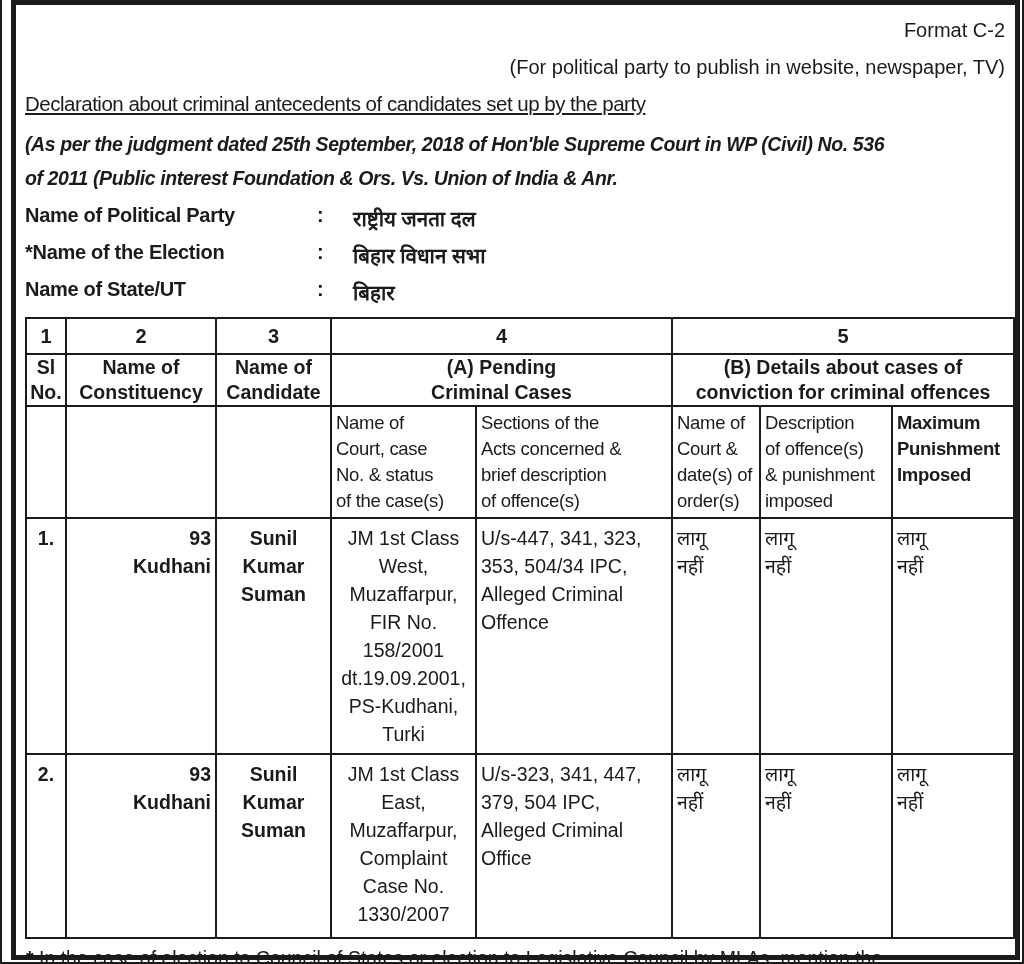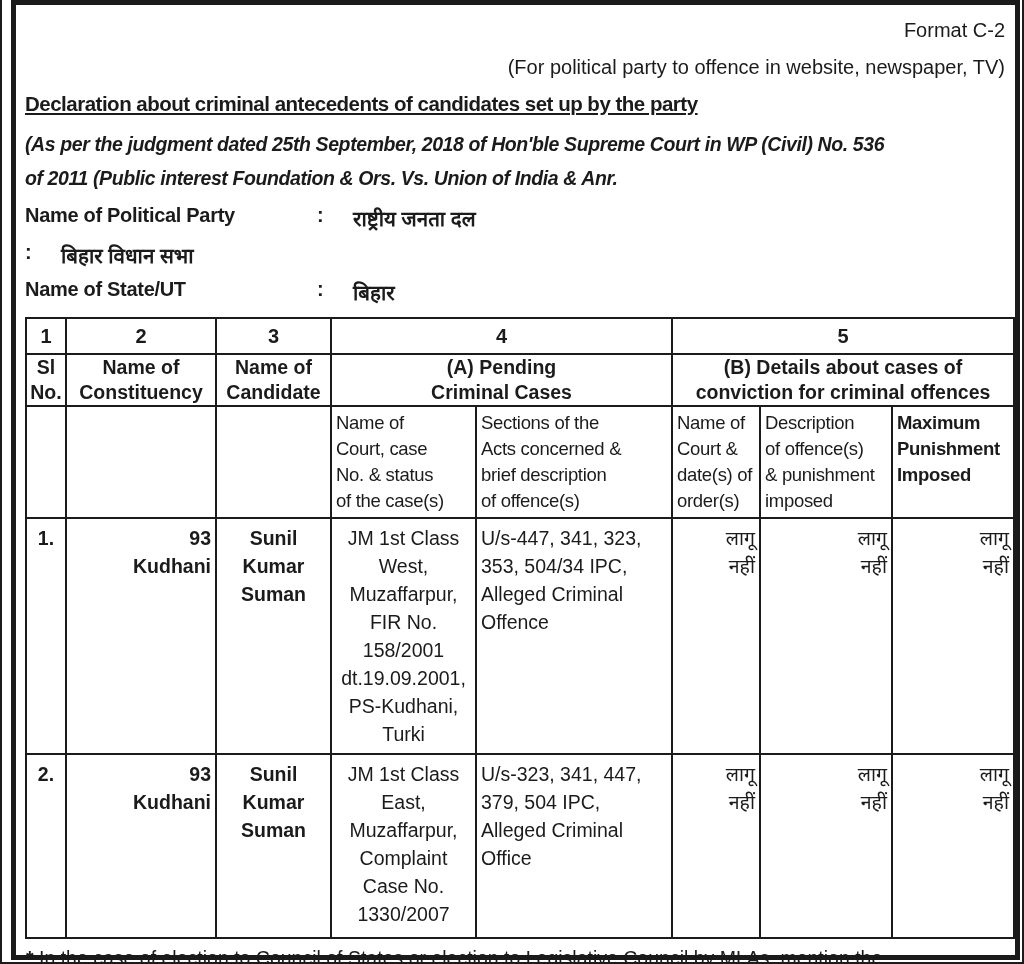--- a/index.html
+++ b/index.html
@@ -30,21 +30,21 @@
     margin: 3px 2px 0 0;
   }
   .publish-note {
     text-align: right;
     font-size: 20px;
     line-height: 24px;
     margin: 13px 2px 0 0;
   }
   .doc-title {
     font-size: 20.5px;
-    font-weight: bold;
+    font-weight: normal;
     letter-spacing: -0.5px;
     text-decoration: underline;
     margin: 13px 0 8px 0;
   }
   .judgment-note {
     font-size: 19.5px;
     font-weight: bold;
     font-style: italic;
     letter-spacing: -0.4px;
     line-height: 34px;
@@ -109,50 +109,51 @@
     padding: 5px 4px;
     white-space: pre-line;
   }
   tr.data-row-1 { height: 216px; }
   tr.data-row-2 { height: 184px; }
   td.cell-sl     { text-align: center; font-weight: bold; }
   td.cell-const  { text-align: right; font-weight: bold; }
   td.cell-cand   { text-align: center; font-weight: bold; }
   td.cell-court  { text-align: center; padding-left: 7px; line-height: 27.5px; }
   td.cell-sect   { text-align: left; padding-left: 7px; line-height: 27.5px; }
-  td.cell-na     { text-align: right; font-size: 20px; line-height: 29px; padding-top: 7px; }
+  td.cell-na     { text-align: left; font-size: 20px; line-height: 29px; padding-top: 7px; }
   .footnote {
     font-size: 19.5px;
     line-height: 29px;
     padding: 5px 2px 0 1px;
     white-space: pre-line;
   }
   .footnote .marker { font-weight: bold; }
 </style>
 </head>
 <body>
 
 <div class="page">
 
   <div class="format-label">Format C-2</div>
 
-  <div class="publish-note">(For political party to offence in website, newspaper, TV)</div>
+  <div class="publish-note">(For political party to publish in website, newspaper, TV)</div>
 
   <div class="doc-title">Declaration about criminal antecedents of candidates set up by the party</div>
 
   <div class="judgment-note">(As per the judgment dated 25th September, 2018 of Hon'ble Supreme Court in WP (Civil) No. 536
 of 2011 (Public interest Foundation &amp; Ors. Vs. Union of India &amp; Anr.</div>
 
   <div class="info-block">
     <div class="info-row">
       <span class="info-label">Name of Political Party</span>
       <span class="info-sep">:</span>
       <span class="info-value" lang="hi">राष्ट्रीय जनता दल</span>
     </div>
     <div class="info-row">
+      <span class="info-label">*Name of the Election</span>
       <span class="info-sep">:</span>
       <span class="info-value" lang="hi">बिहार विधान सभा</span>
     </div>
     <div class="info-row">
       <span class="info-label">Name of State/UT</span>
       <span class="info-sep">:</span>
       <span class="info-value" lang="hi">बिहार</span>
     </div>
   </div>
 

